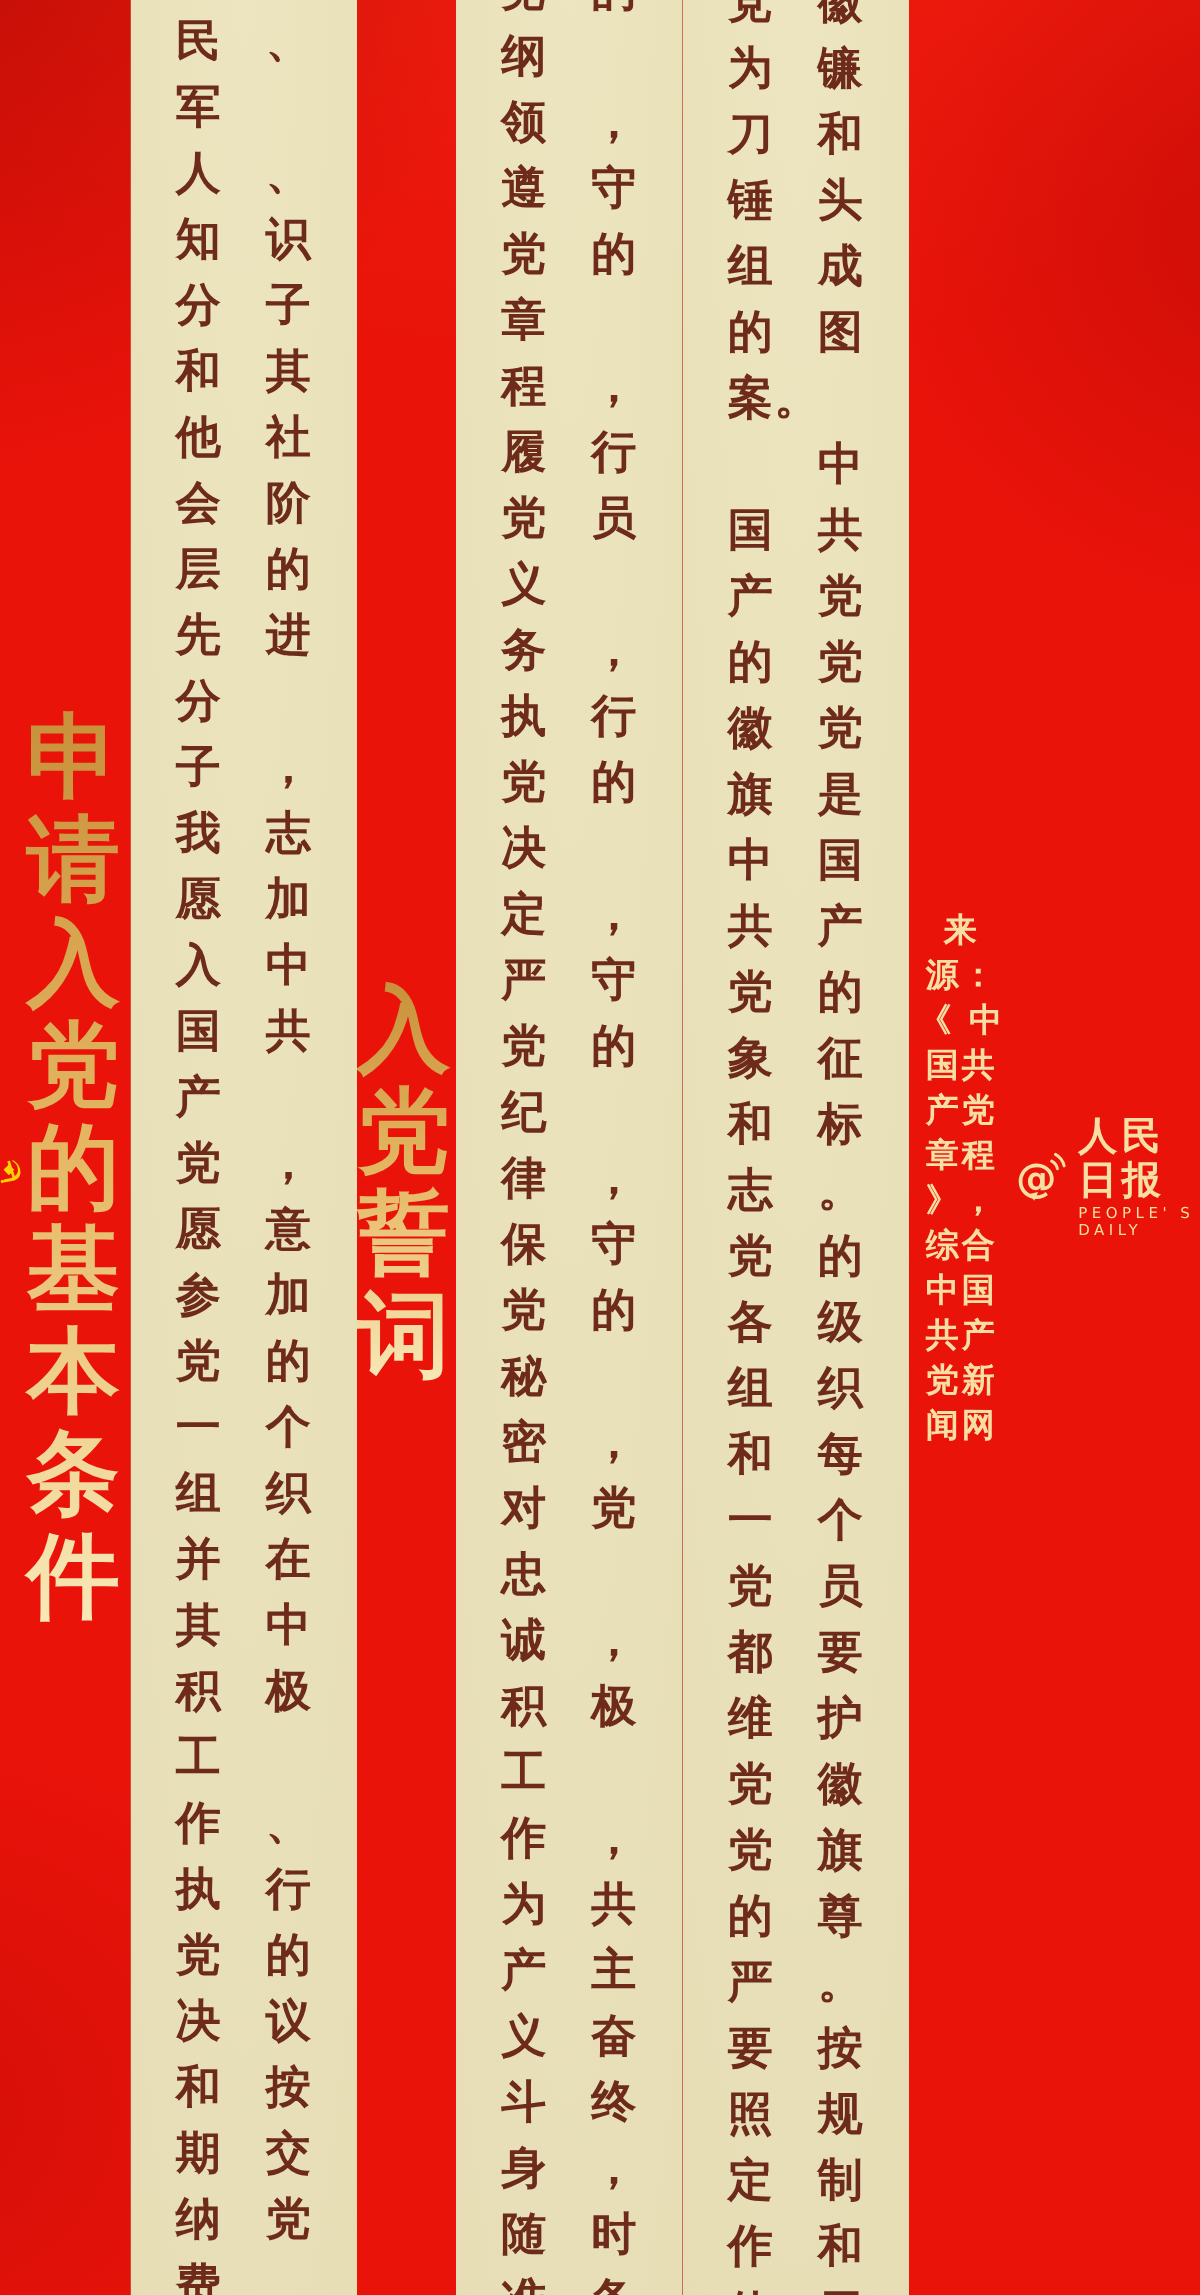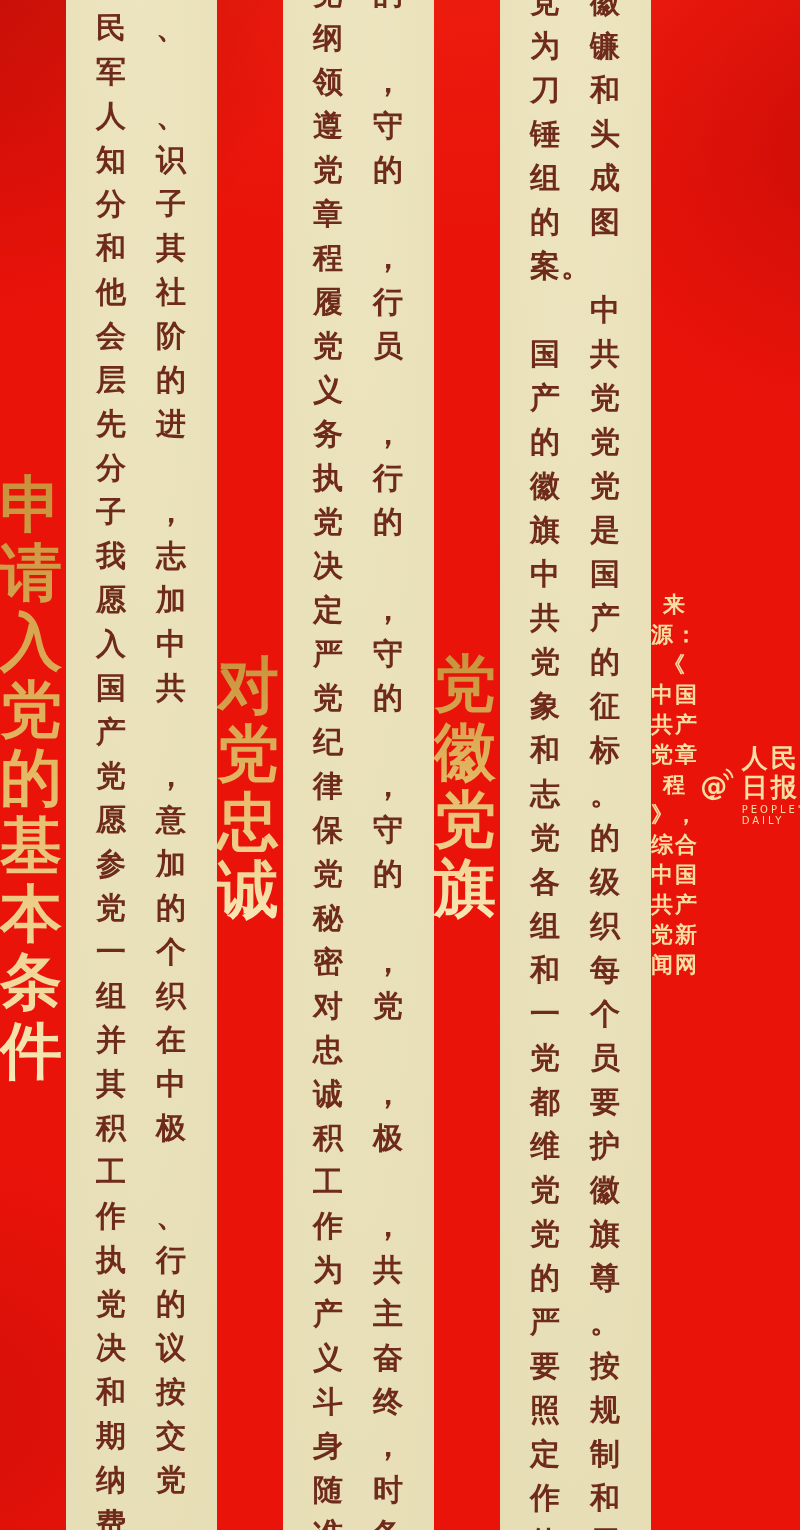--- a/index.html
+++ b/index.html
@@ -75,26 +75,25 @@
 
       <circle cx="13" cy="122" r="9"></circle>
     </g>
   </svg>
 
   <h1 class="section-title title-1">申请入党的基本条件</h1>
   <div class="card card-1">
     <p>年满十八岁的中国工人、农民、军人、知识分子和其他社会阶层的先进分子，我志愿加入中国共产党，愿意参加党的一个组织并在其中积极工作、执行党的决议和按期交纳党费的，可以申请加入中国共产党。</p>
   </div>
 
-  <h1 class="section-title title-2">对党忠诚</h1>
+  <h1 class="section-title title-2">入党誓词</h1>
   <div class="card card-2">
     <p>我志愿加入中国共产党，拥护党的纲领，遵守党的章程，履行党员义务，执行党的决定，严守党的纪律，保守党的秘密，对党忠诚，积极工作，为共产主义奋斗终身，随时准备为党和人民牺牲一切，永不叛党。</p>
   </div>
 
-  <h1 class="section-title title-3">党徽党旗</h1>
   <div class="card card-3">
     <p>中国共产党党徽为镰刀和锤头组成的图案。</p>
     <p>中国共产党的党徽党旗是中国共产党的象征和标志。党的各级组织和每一个党员都要维护党徽党旗的尊严。要按照规定制作和使用党徽党旗。</p>
   </div>
 
   <div class="source">来源：《 中国共产党章程 》，综合中国共产党新闻网</div>
 
   <div class="logo">
     <svg width="54" height="54" viewBox="0 0 54 54" aria-hidden="true">
       <text x="2" y="42" font-size="42" font-weight="bold" fill="#f7dfa3" font-family="DejaVu Sans, Liberation Sans, sans-serif">@</text>

